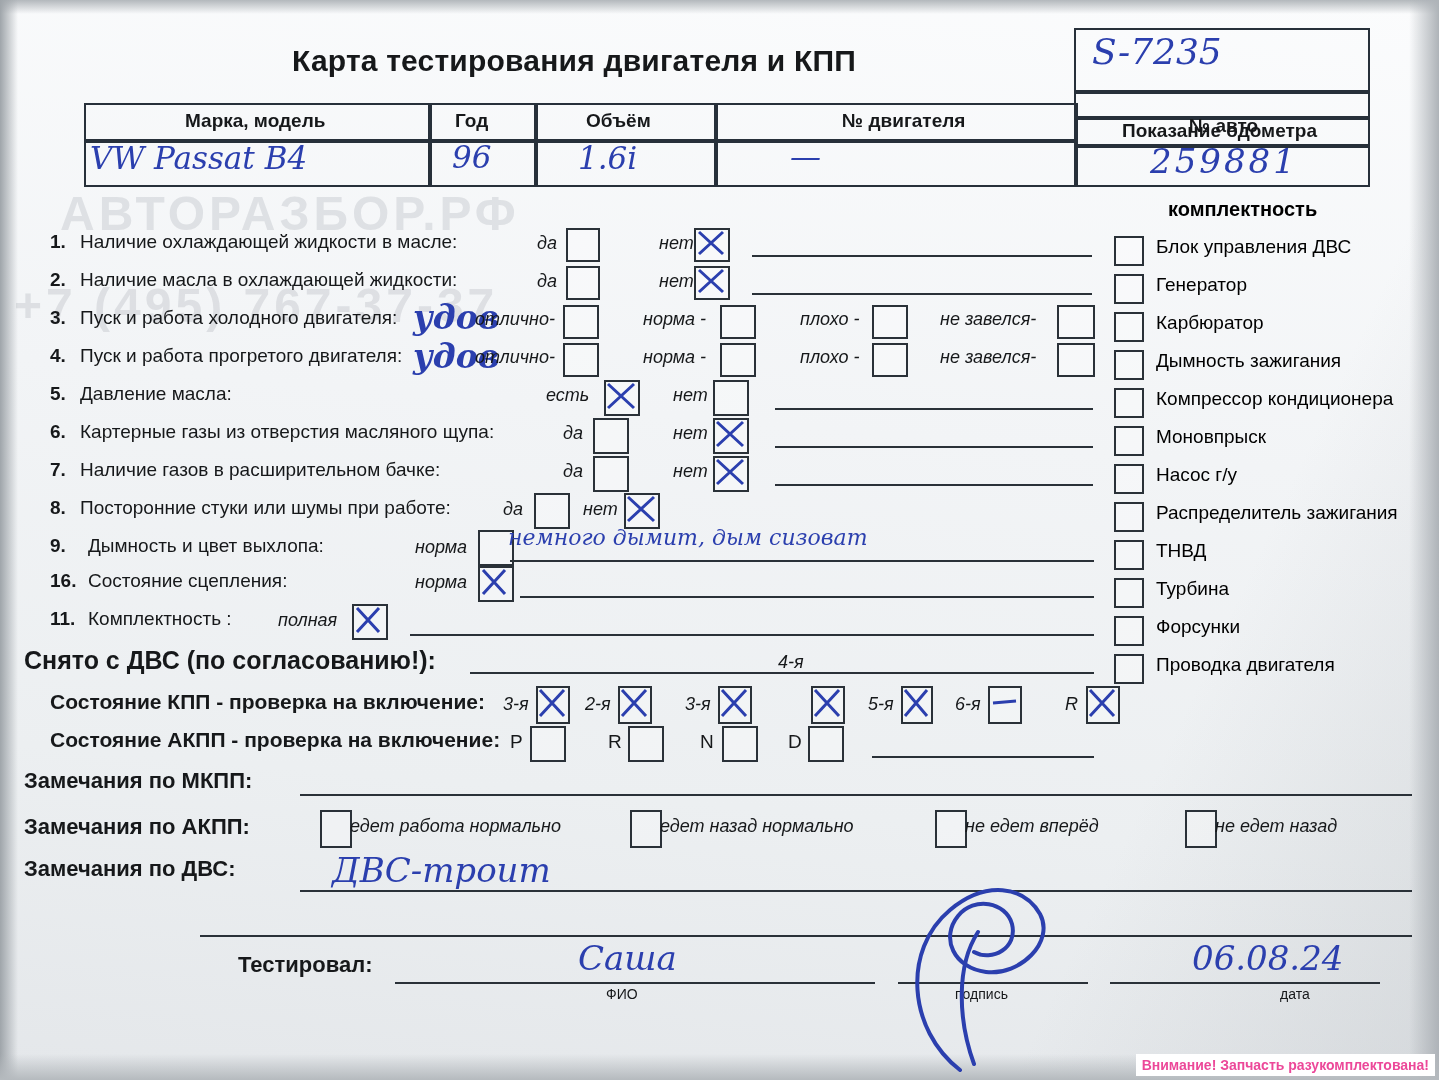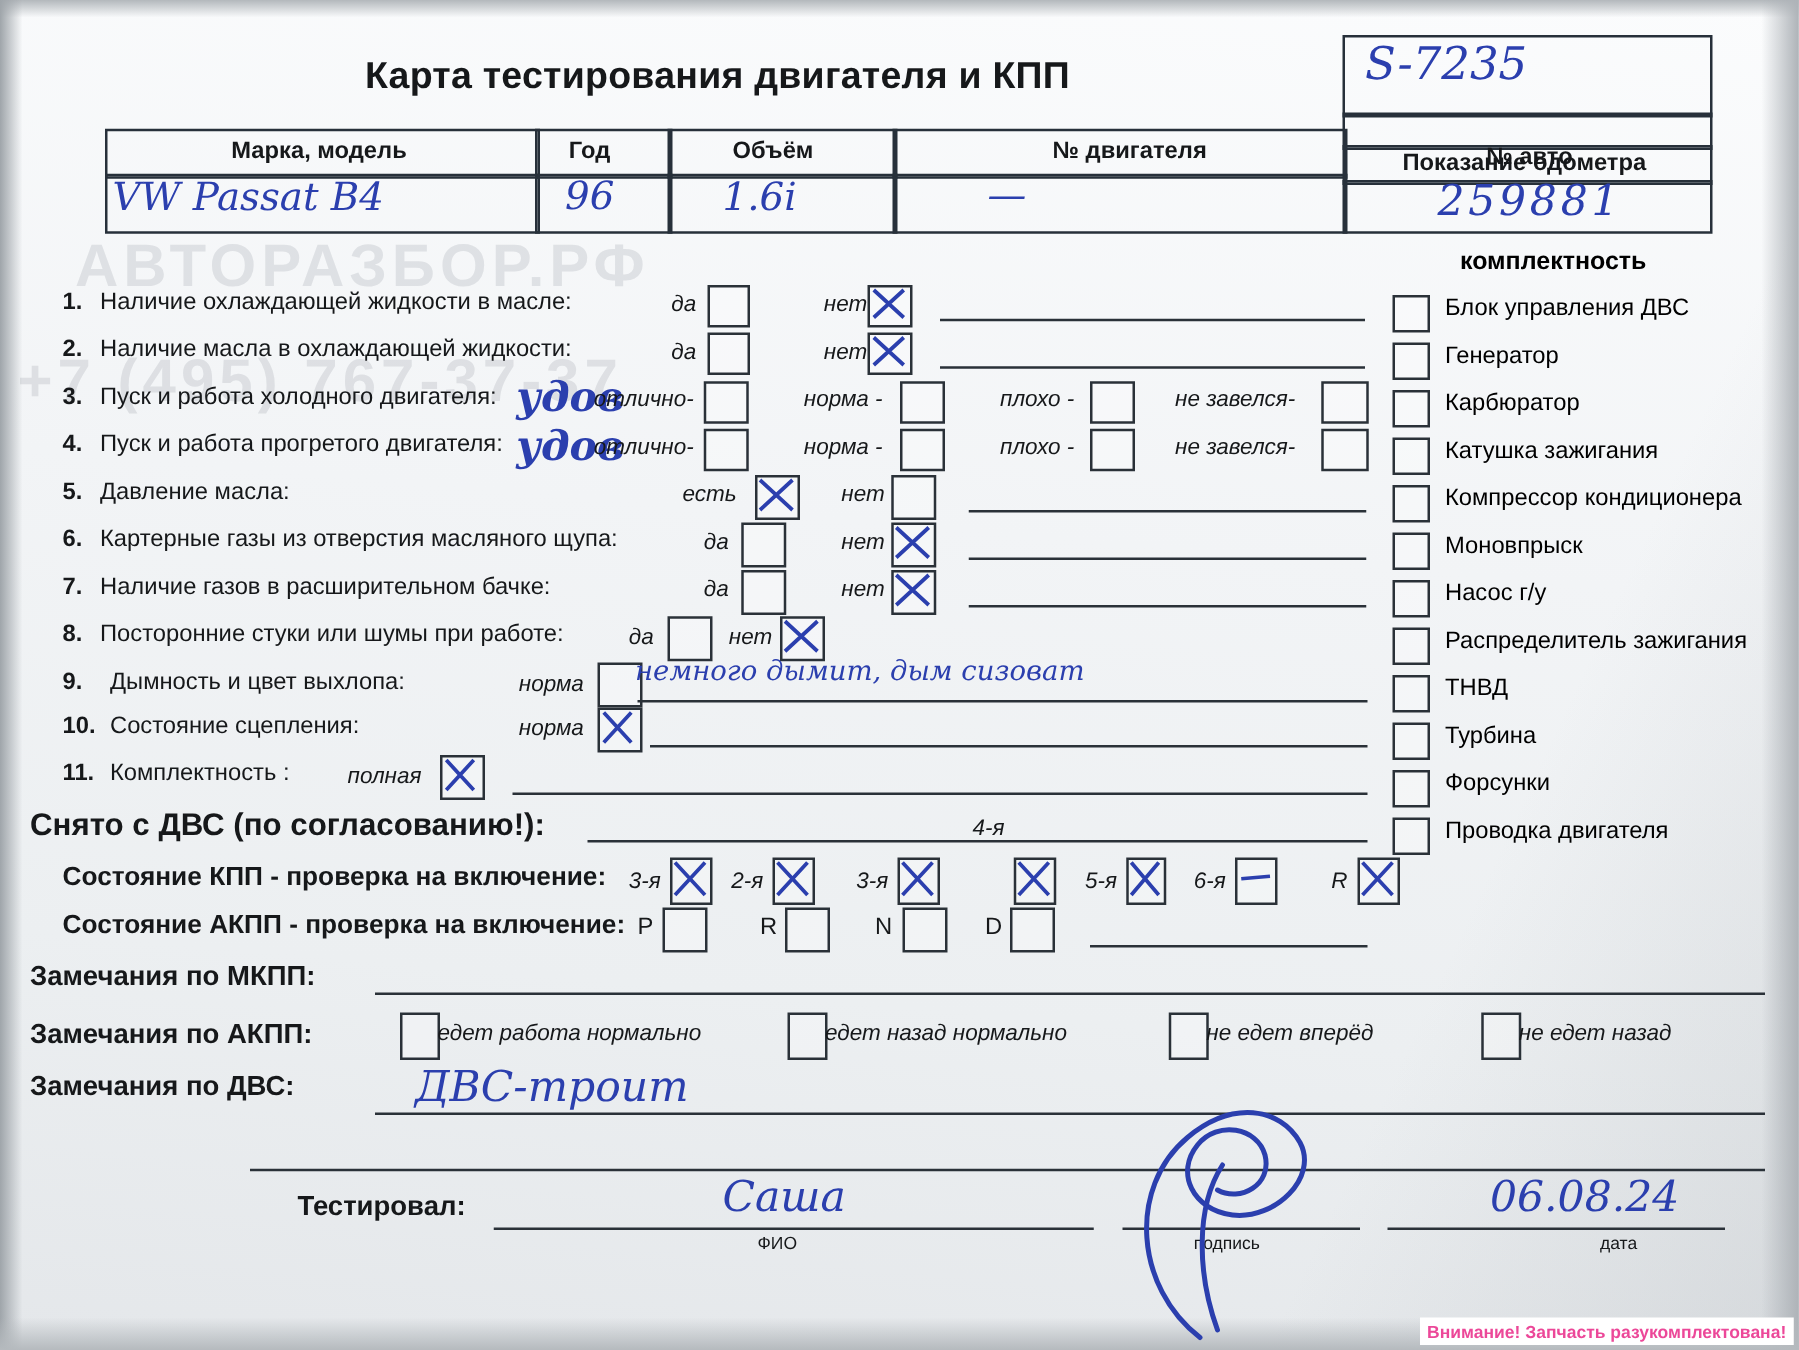--- a/index.html
+++ b/index.html
@@ -200,21 +200,21 @@
     </svg>
   </div>
 
   <div class="t num" style="left:50px;top:535px;">9.</div>
   <div class="t lbl" style="left:88px;top:535px;">Дымность и цвет выхлопа:</div>
   <div class="t lbl-i" style="left:415px;top:537px;">норма</div>
   <div class="bx" style="left:478px;top:530px;width:32px;height:32px;"></div>
   <div class="rule" style="left:510px;top:560px;width:584px;"></div>
   <div class="hw" style="left:508px;top:525px;font-size:22px;">немного дымит, дым сизоват</div>
 
-  <div class="t num" style="left:50px;top:570px;">10.</div>
+  <div class="t num" style="left:50px;top:570px;">16.</div>
   <div class="t lbl" style="left:88px;top:570px;">Состояние сцепления:</div>
   <div class="t lbl-i" style="left:415px;top:572px;">норма</div>
   <div class="bx" style="left:478px;top:566px;width:32px;height:32px;">
     <svg class="xmark" style="left:-3px;top:-4px;" width="34" height="34">
       <path d="M6 6 L28 30 M28 6 L6 30" stroke="#2b3fae" stroke-width="3" fill="none"></path>
     </svg>
   </div>
   <div class="rule" style="left:520px;top:596px;width:574px;"></div>
 
   <div class="t num" style="left:50px;top:608px;">11.</div>
@@ -312,21 +312,21 @@
   <div class="compl-row" style="top:272px;">
     <div class="compl-bx"></div>
     <div class="compl-lb">Генератор</div>
   </div>
   <div class="compl-row" style="top:310px;">
     <div class="compl-bx"></div>
     <div class="compl-lb">Карбюратор</div>
   </div>
   <div class="compl-row" style="top:348px;">
     <div class="compl-bx"></div>
-    <div class="compl-lb">Катушка зажигания</div>
+    <div class="compl-lb">Дымность зажигания</div>
   </div>
   <div class="compl-row" style="top:386px;">
     <div class="compl-bx"></div>
     <div class="compl-lb">Компрессор кондиционера</div>
   </div>
   <div class="compl-row" style="top:424px;">
     <div class="compl-bx"></div>
     <div class="compl-lb">Моновпрыск</div>
   </div>
   <div class="compl-row" style="top:462px;">

